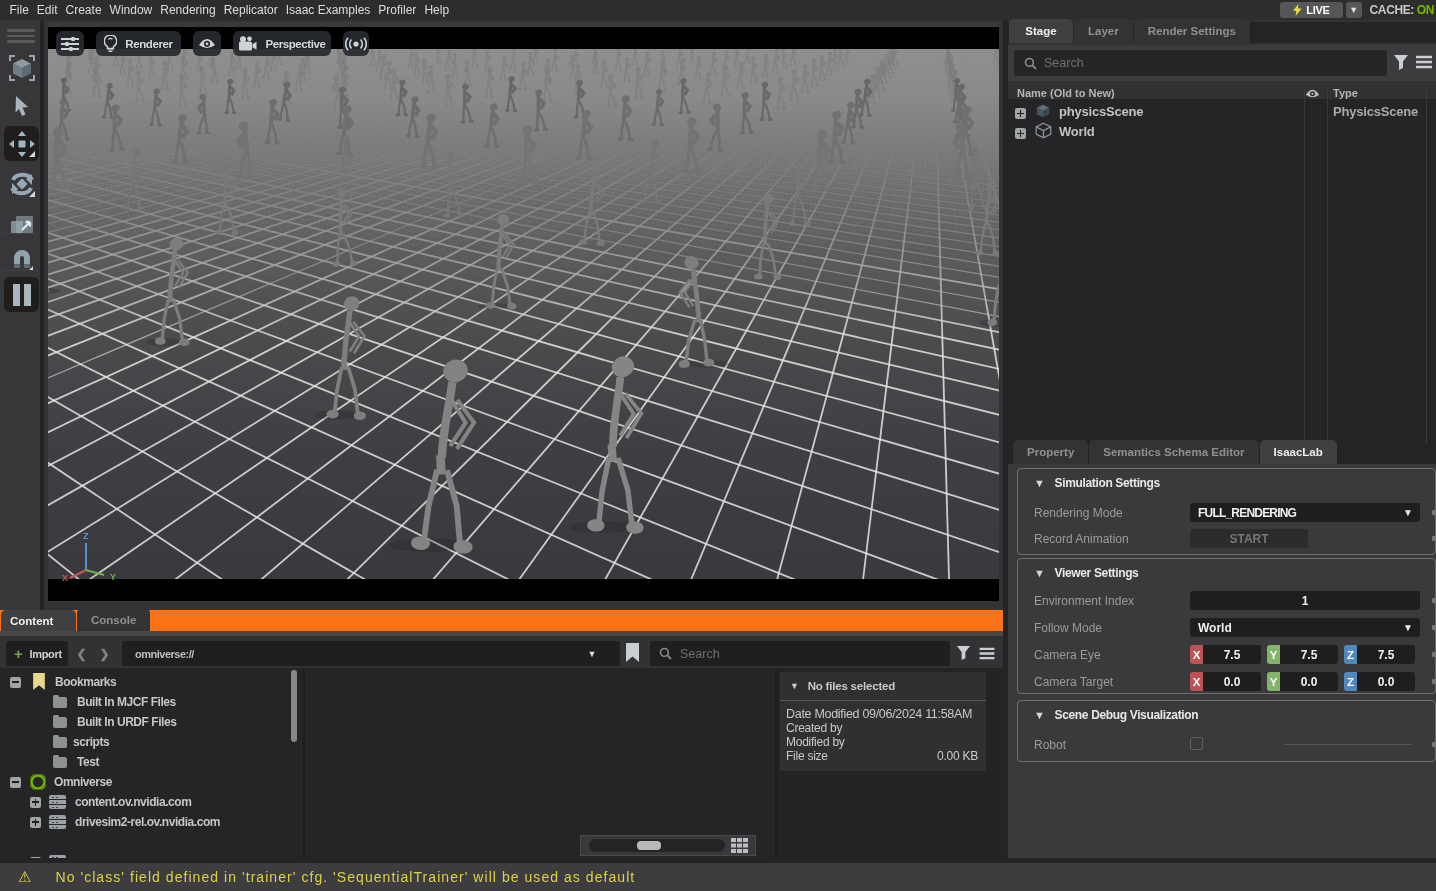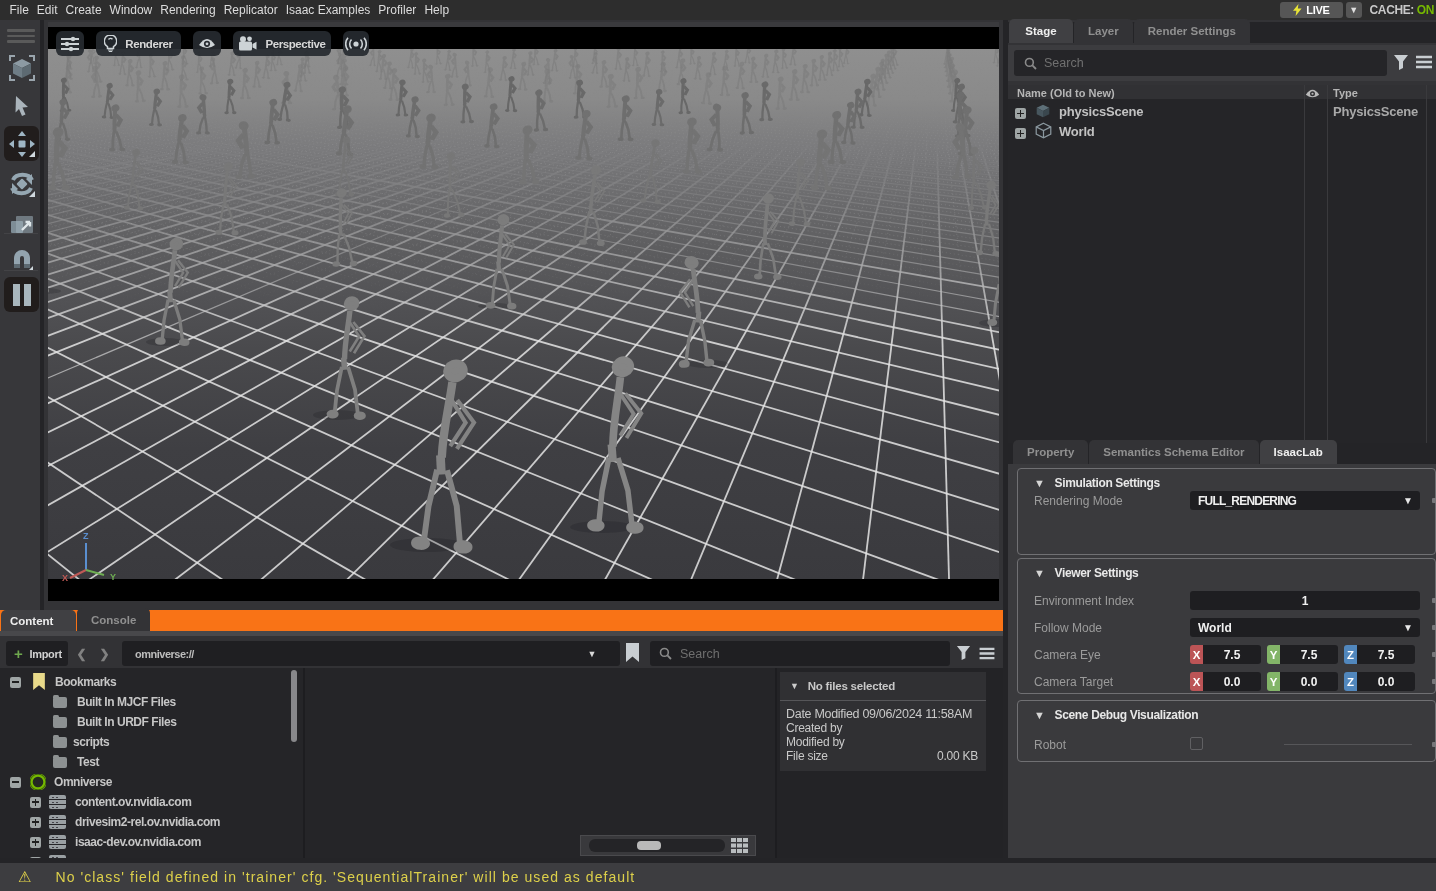--- a/index.html
+++ b/index.html
@@ -2639,27 +2639,34 @@
     <div class="colline" style="left:319px"></div>
     <div class="colline" style="left:418px"></div>
     <div class="tabrow" style="top:423px;height:21px">
         <div class="tab" style="margin-left:5px">Property</div>
         <div class="tab">Semantics Schema Editor</div>
         <div class="tab on">IsaacLab</div>
       </div>
     <div id="ilpane" class="abs" style="left:0;top:444px;width:428px;height:394px;background:#3a3a3d">
       <div class="box" style="top:4px;height:87px">
         <div class="bhead"><span class="tri">▼</span>Simulation Settings</div>
-        <div class="frow" style="top:22px">
+        <div class="frow" style="top:34px">
             <span class="flabel">Rendering Mode</span>
           <div class="fctl">
               <div class="dd">
                 <span style="margin-left:8px;letter-spacing:-0.8px">FULL_RENDERING</span>
                 <span class="arr">▼</span>
               </div>
+            </div>
+          <span class="dot"></span>
+        </div>
+        <div class="frow" style="top:60px">
+            <span class="flabel">Record Animation</span>
+          <div class="fctl">
+              <div style="width:118px;height:19px;background:#2c2c2f;border-radius:2px;color:#757575;font-weight:bold;font-size:12px;display:flex;align-items:center;justify-content:center">START</div>
             </div>
           <span class="dot"></span>
         </div>
       </div>
       <div class="box" style="top:94px;height:136px">
         <div class="bhead"><span class="tri">▼</span>Viewer Settings</div>
         <div class="frow" style="top:32px">
             <span class="flabel">Environment Index</span>
           <div class="fctl">
               <div class="dd" style="justify-content:center">
@@ -2789,25 +2796,20 @@
       <div class="brow" style="top:124px">
           <span class="pm plus" style="margin-left:30px"></span>
           <span class="srv"></span>
           <span style="margin-left:9px">content.ov.nvidia.com</span>
         </div>
       <div class="brow" style="top:144px">
           <span class="pm plus" style="margin-left:30px"></span>
           <span class="srv"></span>
           <span style="margin-left:9px">drivesim2-rel.ov.nvidia.com</span>
         </div>
-      <div class="brow" style="top:164px">
-          <span class="pm plus" style="margin-left:30px"></span>
-          <span class="srv"></span>
-          <span style="margin-left:9px">isaac-dev.ov.nvidia.com</span>
-        </div>
       <div class="brow" style="top:184px">
           <span class="pm plus" style="margin-left:30px"></span>
           <span class="srv"></span>
         </div>
       <div style="position:absolute;left:291px;top:2px;width:6px;height:72px;background:#88888b;border-radius:3px"></div>
     </div>
     <div style="position:absolute;left:303px;top:58px;width:2px;height:199px;background:#1d1d20"></div>
     <div style="position:absolute;left:775px;top:58px;width:2px;height:199px;background:#1d1d20"></div>
     <div id="bmid">
       <div style="position:absolute;left:275px;top:167px;width:176px;height:21px;background:#39393c;border:1px solid #4a4a4d;display:flex;align-items:center">

